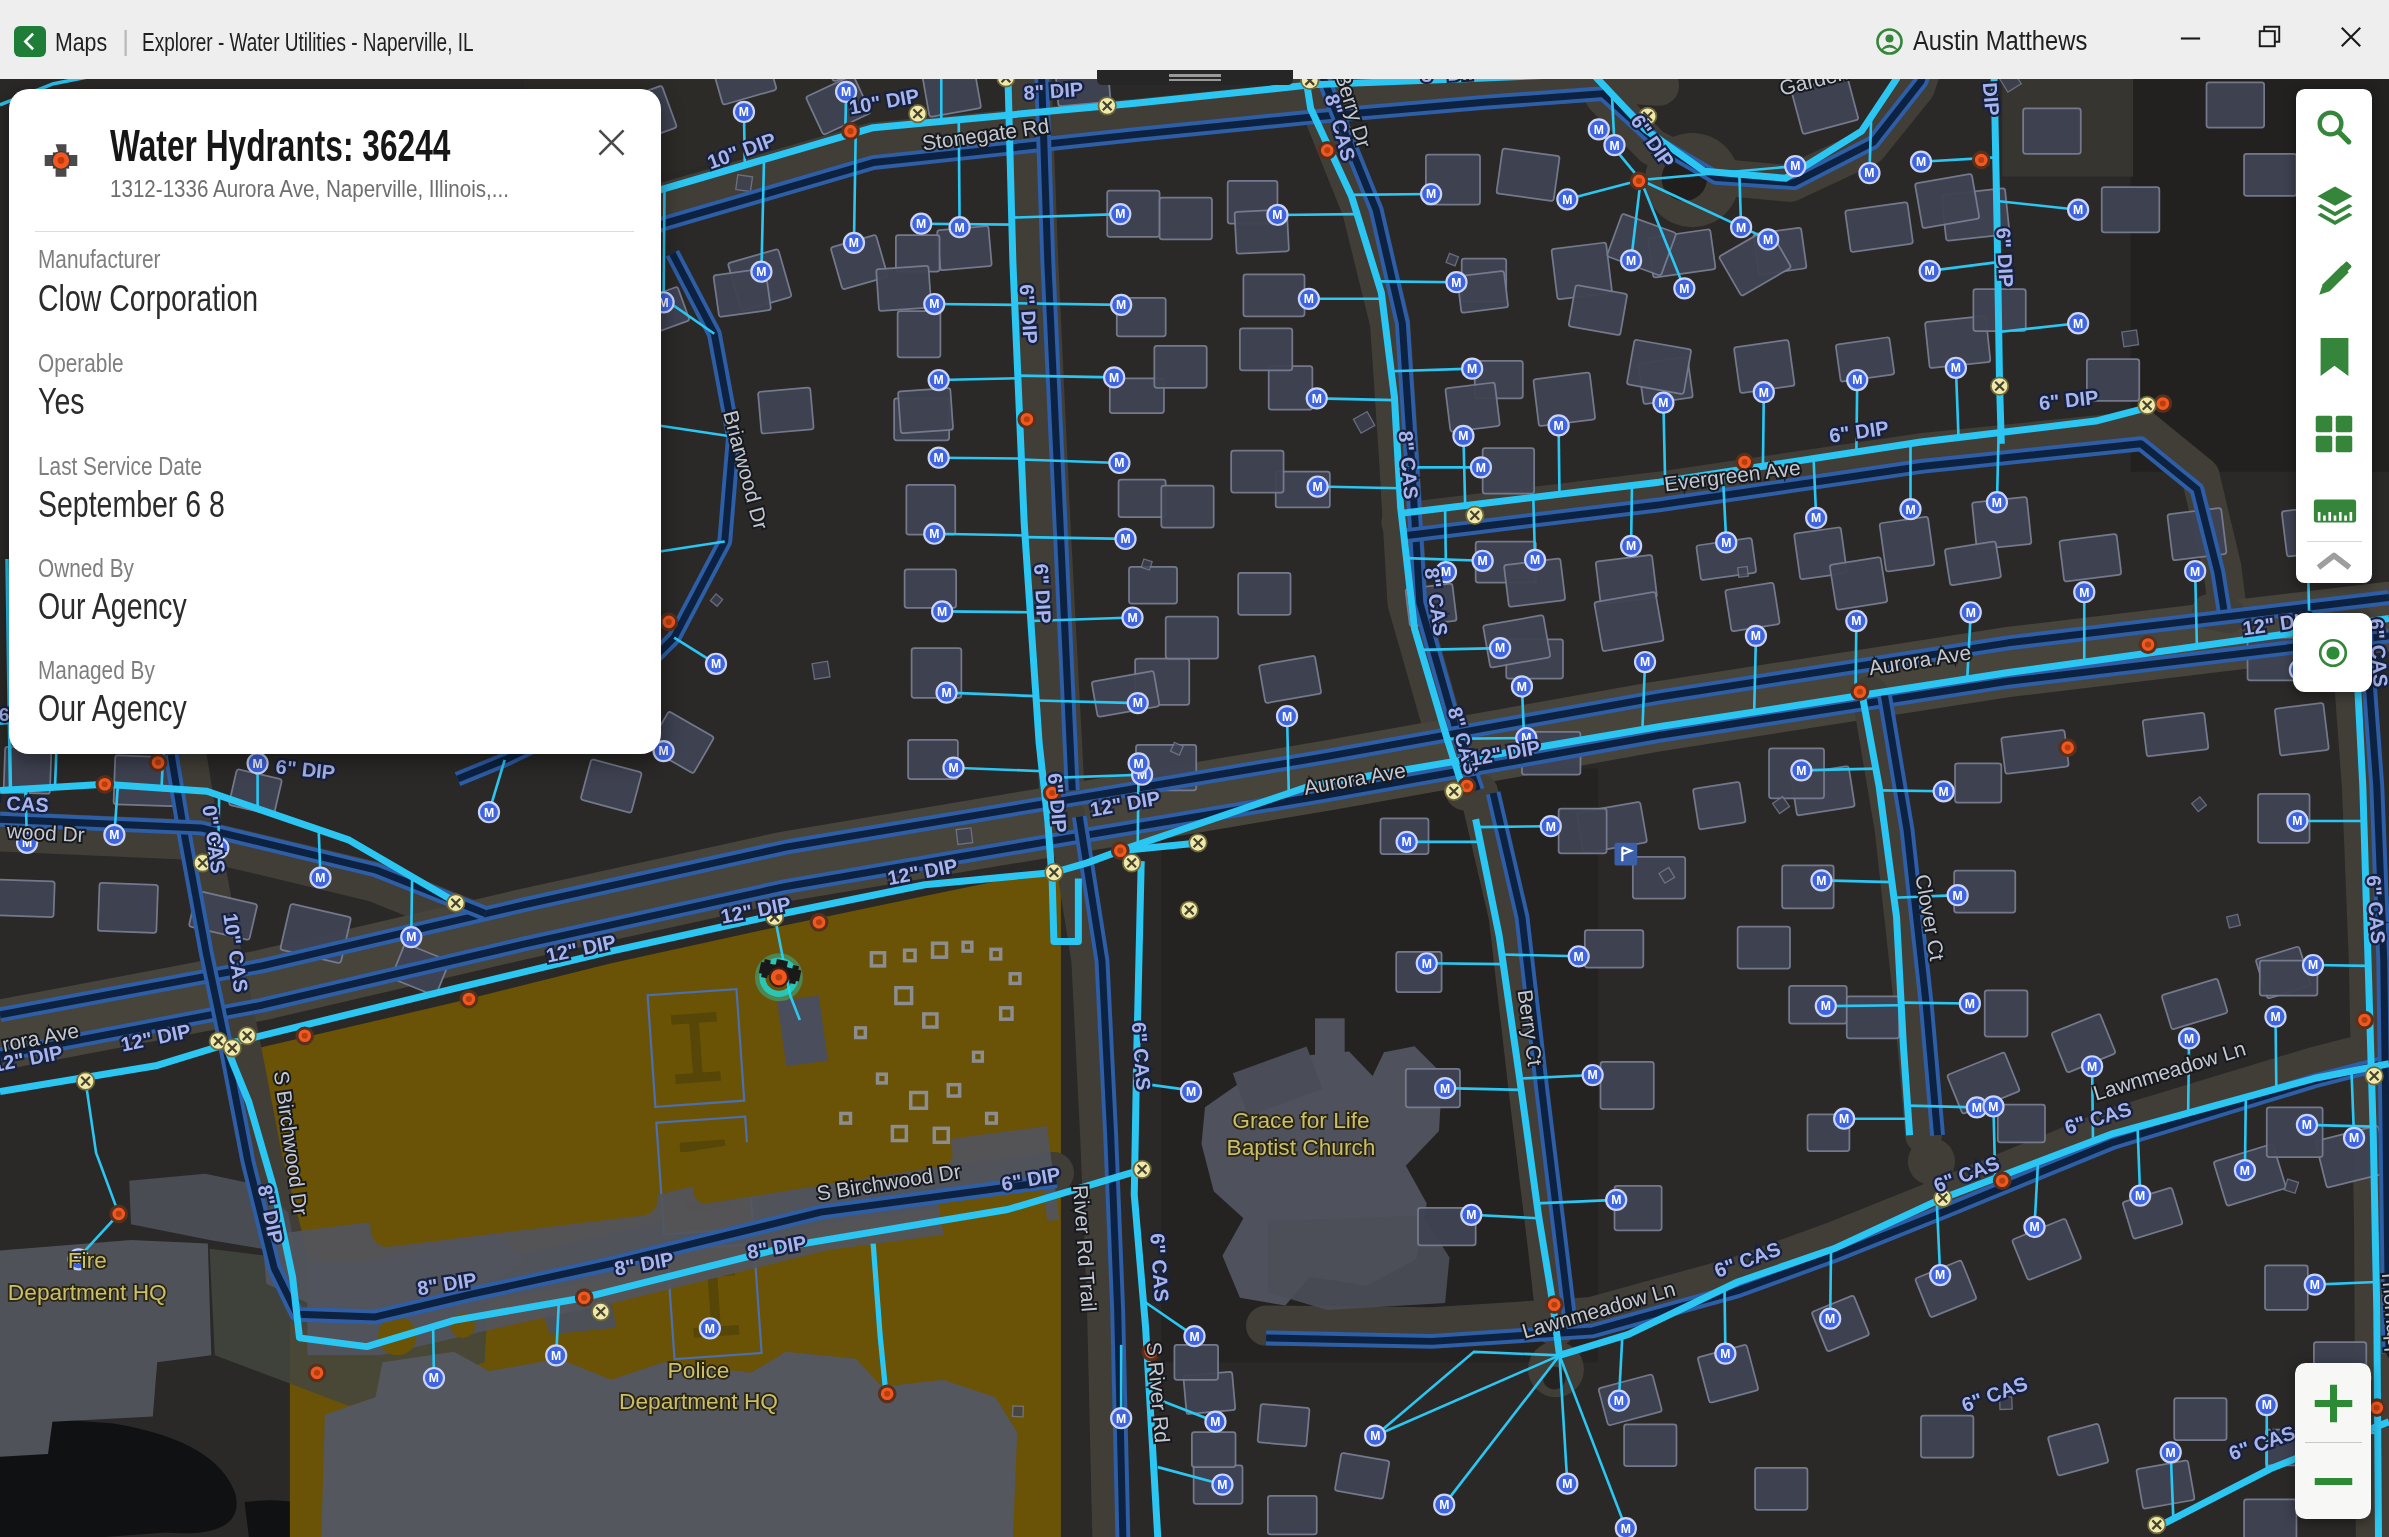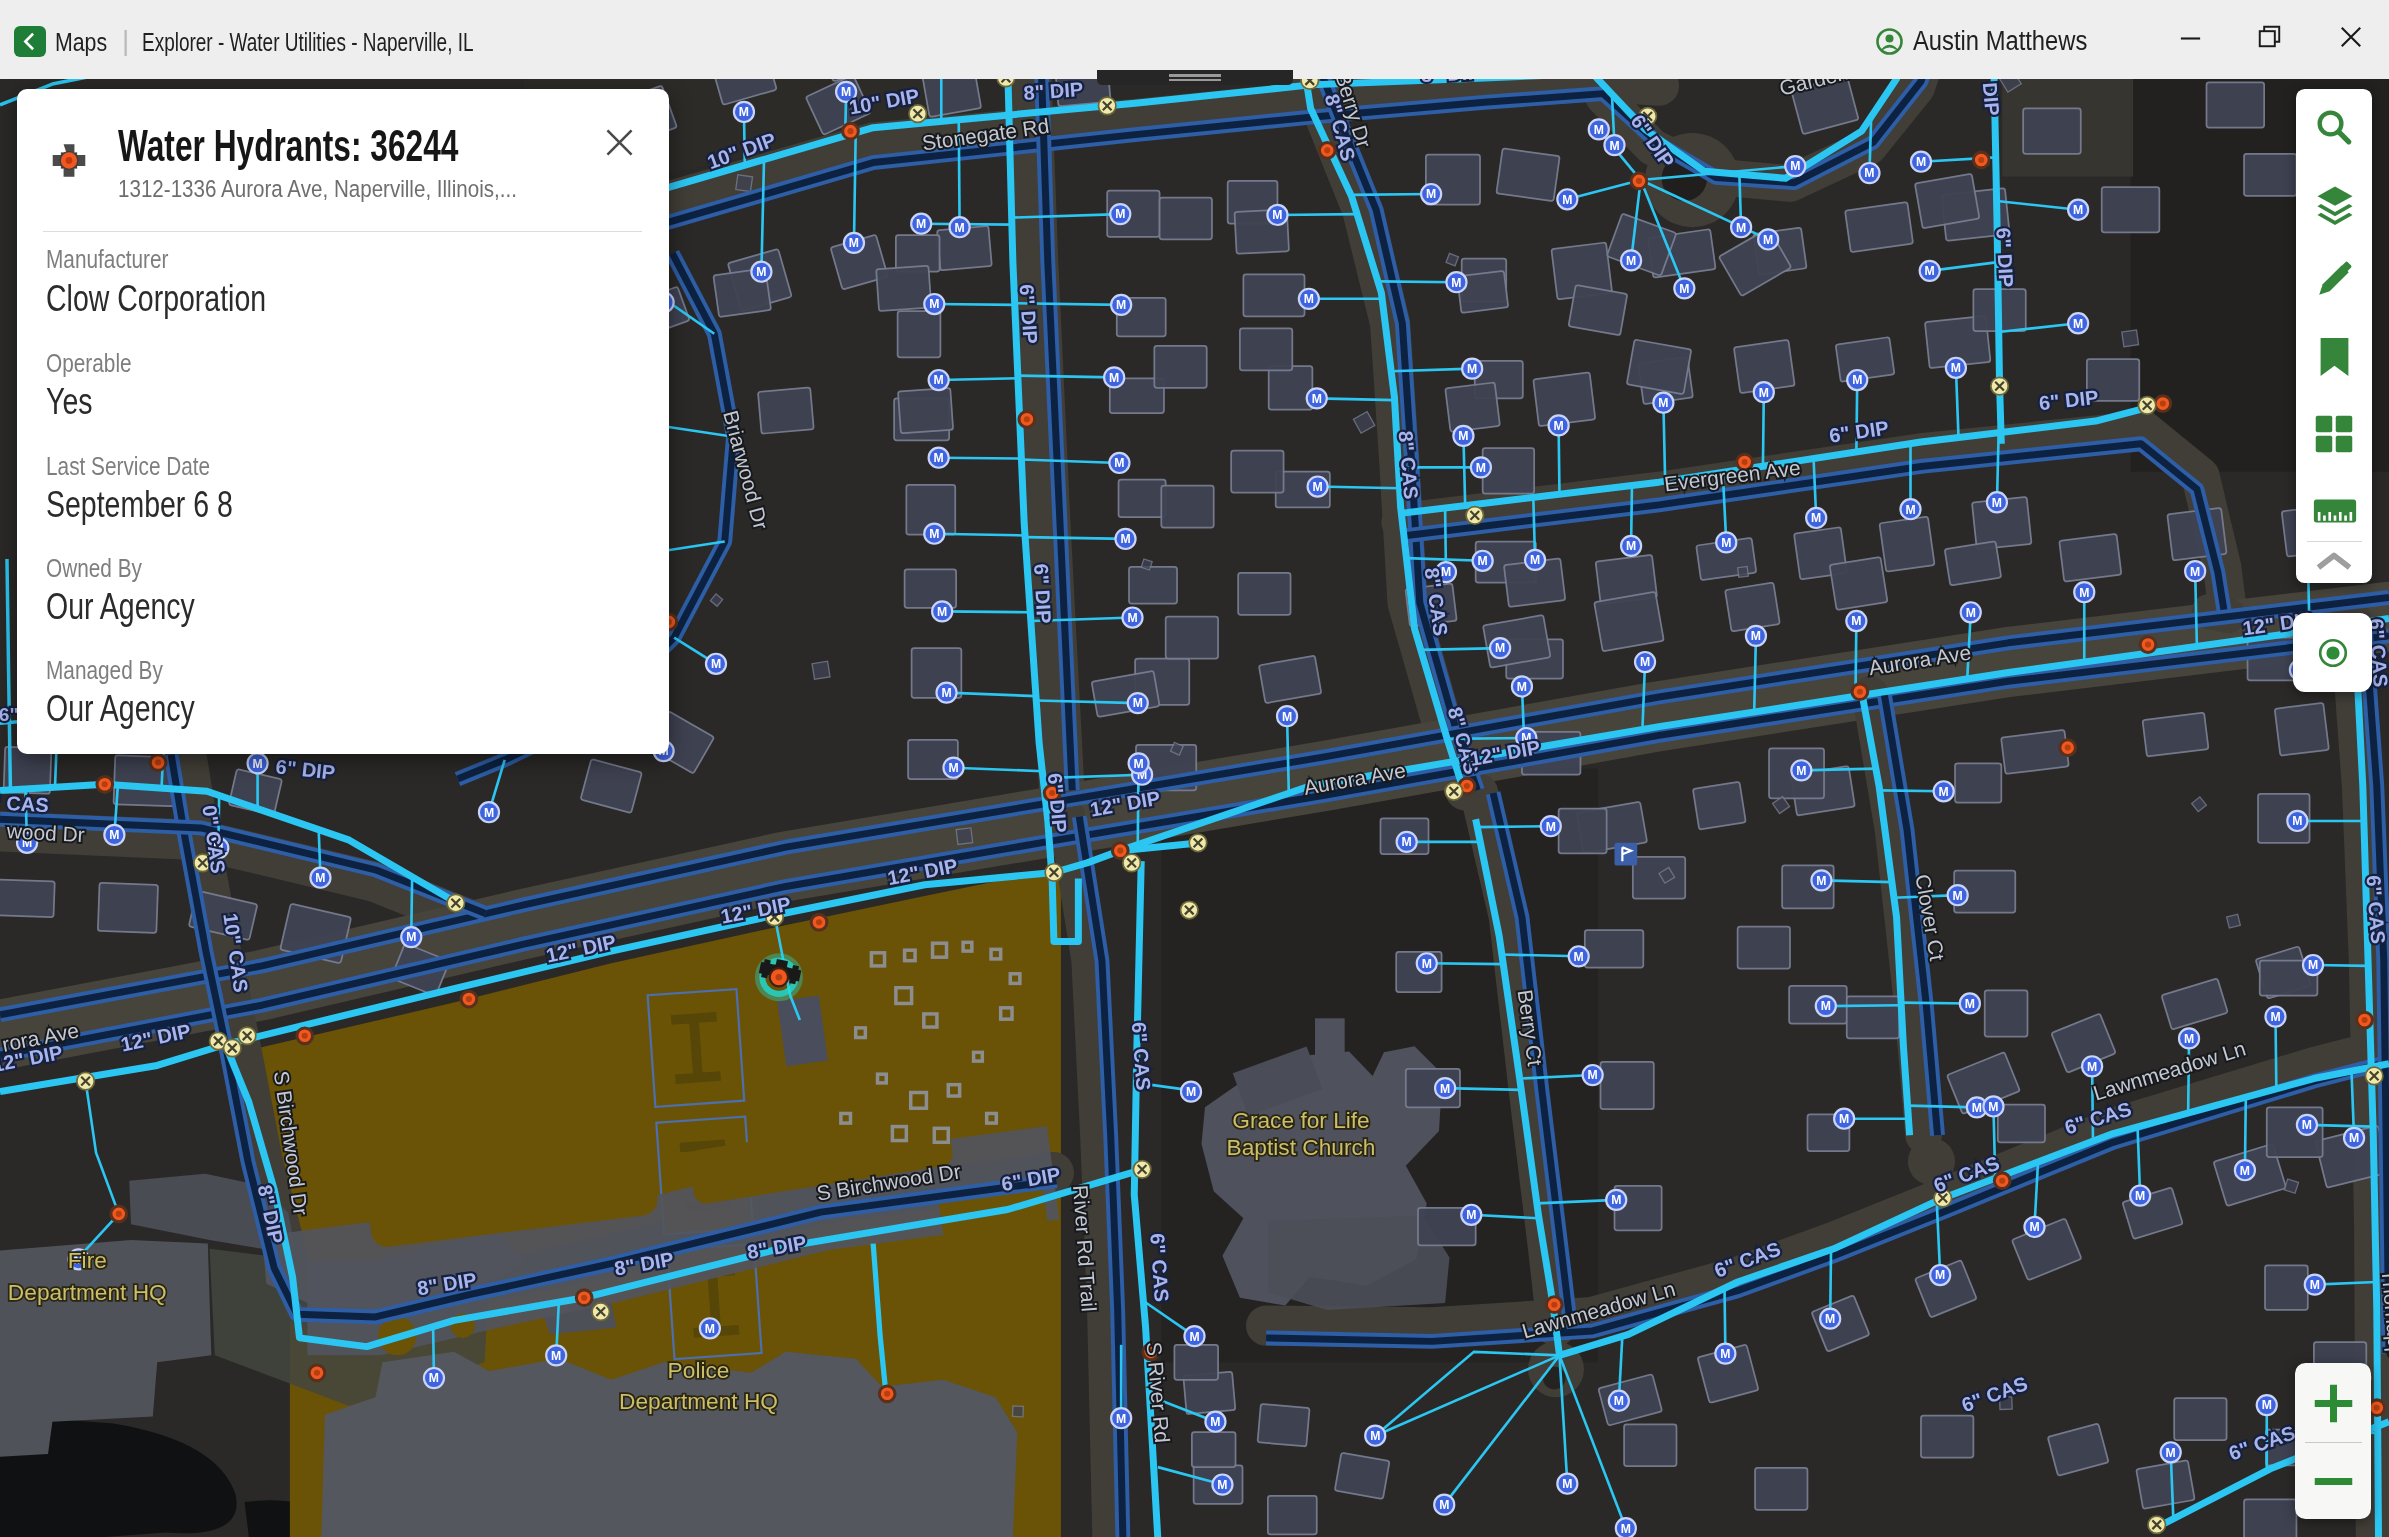--- a/index.html
+++ b/index.html
@@ -4,21 +4,21 @@
 * { margin:0; padding:0; box-sizing:border-box; }
 html,body { width:2389px; height:1537px; overflow:hidden; background:#efeeee; font-family:"Liberation Sans", sans-serif; }
 .titlebar { position:absolute; left:0; top:0; width:2389px; height:79px; background:#efeeee; z-index:50; }
 .backbtn { position:absolute; left:14px; top:26px; width:32px; height:31px; background:#1e7e37; border-radius:6.1px; }
 .backbtn svg { position:absolute; left:7px; top:6.1px; }
 .tb-maps { position:absolute; left:55px; top:27px; font-size:26px; color:#202020; transform:scaleX(0.82); transform-origin:0 50%; }
 .tb-sep { position:absolute; left:122px; top:24.5px; font-size:28px; color:#b9b9b9; font-weight:300; }
 .tb-title { position:absolute; left:142px; top:27px; font-size:26px; color:#202020; transform:scaleX(0.73); transform-origin:0 50%; white-space:nowrap; }
 .tb-user { position:absolute; left:1913px; top:26px; font-size:27px; color:#202020; transform:scaleX(0.88); transform-origin:0 50%; white-space:nowrap; }
 .map { position:absolute; left:0; top:70px; width:2389px; height:1467px; }
-.panel { position:absolute; left:17px; top:89px; width:652px; height:665px; background:#ffffff; border-radius:10px;
+.panel { position:absolute; left:9px; top:89px; width:652px; height:665px; background:#ffffff; border-radius:20px;
   box-shadow:0 5.2px 21px rgba(0,0,0,0.45); z-index:20; }
 .p-title { position:absolute; left:101px; top:32px; white-space:nowrap; font-size:44px; font-weight:bold; color:#161616; transform:scaleX(0.72); transform-origin:0 0; }
 .p-sub { position:absolute; left:101px; top:86px; white-space:nowrap; font-size:24.5px; color:#6e6e6e; transform:scaleX(0.84); transform-origin:0 0; }
 .p-div { position:absolute; left:26px; top:142px; width:599px; height:0.9px; background:#dcdcdc; }
 .p-close { position:absolute; left:587px; top:38px; width:31px; height:31px; }
 .fl { position:absolute; left:29px; font-size:26px; color:#7e7e7e; transform:scaleX(0.8); transform-origin:0 0; white-space:nowrap; }
 .fv { position:absolute; left:29px; font-size:37px; color:#2b2b2b; transform:scaleX(0.77); transform-origin:0 0; white-space:nowrap; }
 .toolbar { position:absolute; left:2296px; top:89px; width:76px; height:494px; background:#ffffff; border-radius:8.7px;
   box-shadow:0 2.6px 12.2px rgba(0,0,0,0.4); z-index:20; }
 .locbtn { position:absolute; left:2293px; top:613px; width:79px; height:79px; background:#ffffff; border-radius:12.2px;

